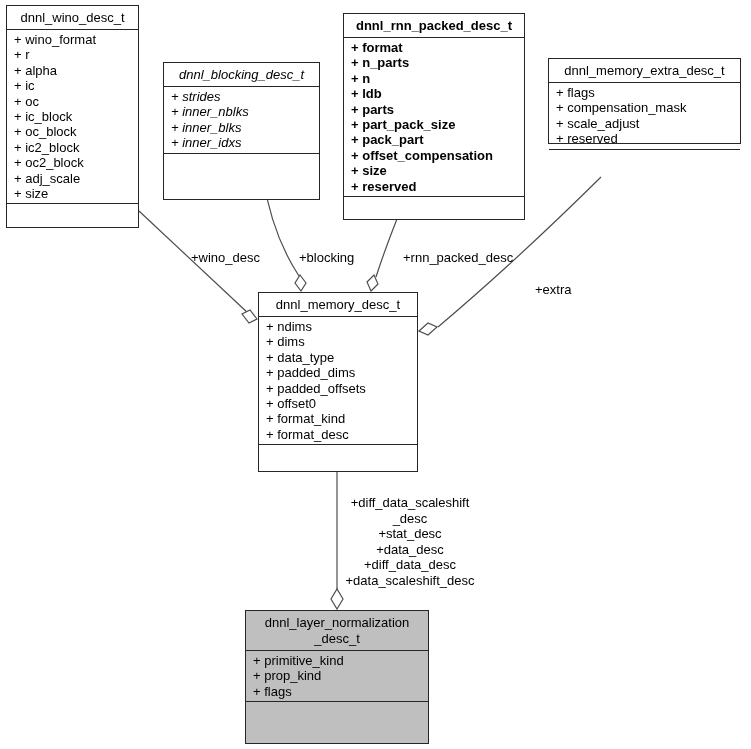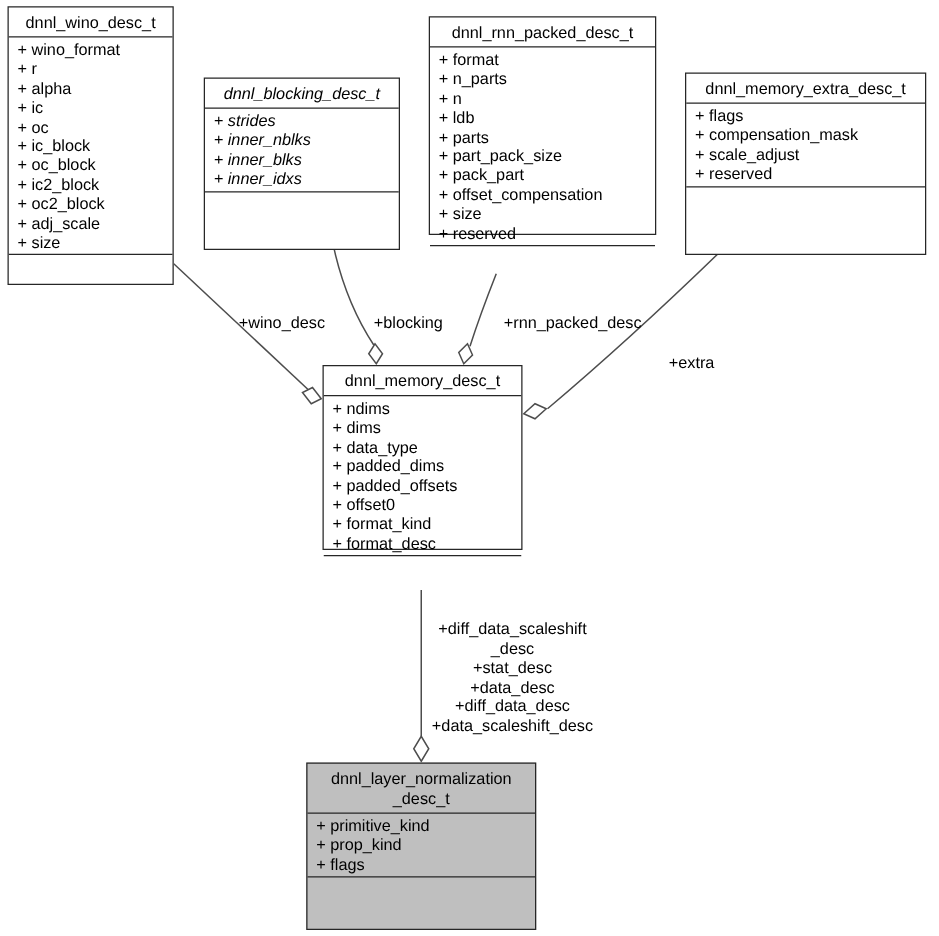--- a/index.html
+++ b/index.html
@@ -117,49 +117,49 @@
     <div class="uml-title">dnnl_blocking_desc_t</div>
     <div class="uml-fields">
       <div>+ strides</div>
       <div>+ inner_nblks</div>
       <div>+ inner_blks</div>
       <div>+ inner_idxs</div>
     </div>
     <div class="uml-footer"></div>
   </div>
 
-  <div class="uml-box" style="left:343px; top:13px; width:182px; height:175px;">
+  <div class="uml-box" style="left:343px; top:13px; width:182px; height:207px;font-weight:bold;">
     <div class="uml-title">dnnl_rnn_packed_desc_t</div>
     <div class="uml-fields">
       <div>+ format</div>
       <div>+ n_parts</div>
       <div>+ n</div>
       <div>+ ldb</div>
       <div>+ parts</div>
       <div>+ part_pack_size</div>
       <div>+ pack_part</div>
       <div>+ offset_compensation</div>
       <div>+ size</div>
       <div>+ reserved</div>
     </div>
     <div class="uml-footer"></div>
   </div>
 
-  <div class="uml-box" style="left:548px; top:58px; width:193px; height:146px;">
+  <div class="uml-box" style="left:548px; top:58px; width:193px; height:86px;">
     <div class="uml-title">dnnl_memory_extra_desc_t</div>
     <div class="uml-fields">
       <div>+ flags</div>
       <div>+ compensation_mask</div>
       <div>+ scale_adjust</div>
       <div>+ reserved</div>
     </div>
     <div class="uml-footer"></div>
   </div>
 
-  <div class="uml-box" style="left:258px; top:292px; width:160px; height:148px;">
+  <div class="uml-box" style="left:258px; top:292px; width:160px; height:180px;">
     <div class="uml-title">dnnl_memory_desc_t</div>
     <div class="uml-fields">
       <div>+ ndims</div>
       <div>+ dims</div>
       <div>+ data_type</div>
       <div>+ padded_dims</div>
       <div>+ padded_offsets</div>
       <div>+ offset0</div>
       <div>+ format_kind</div>
       <div>+ format_desc</div>

